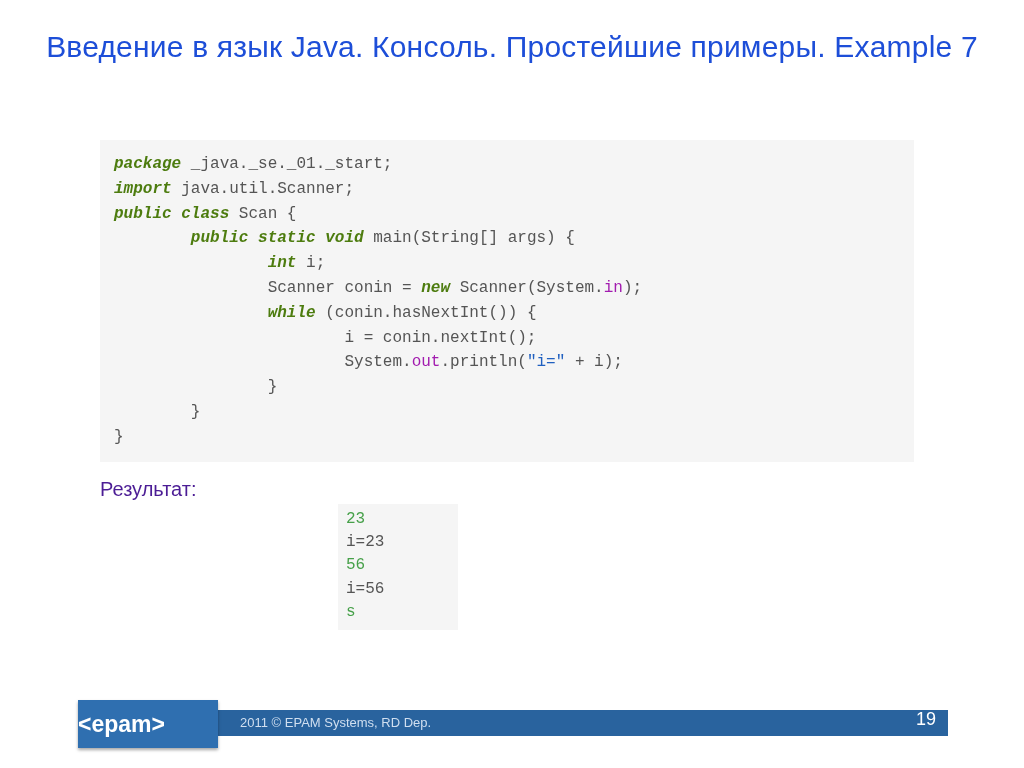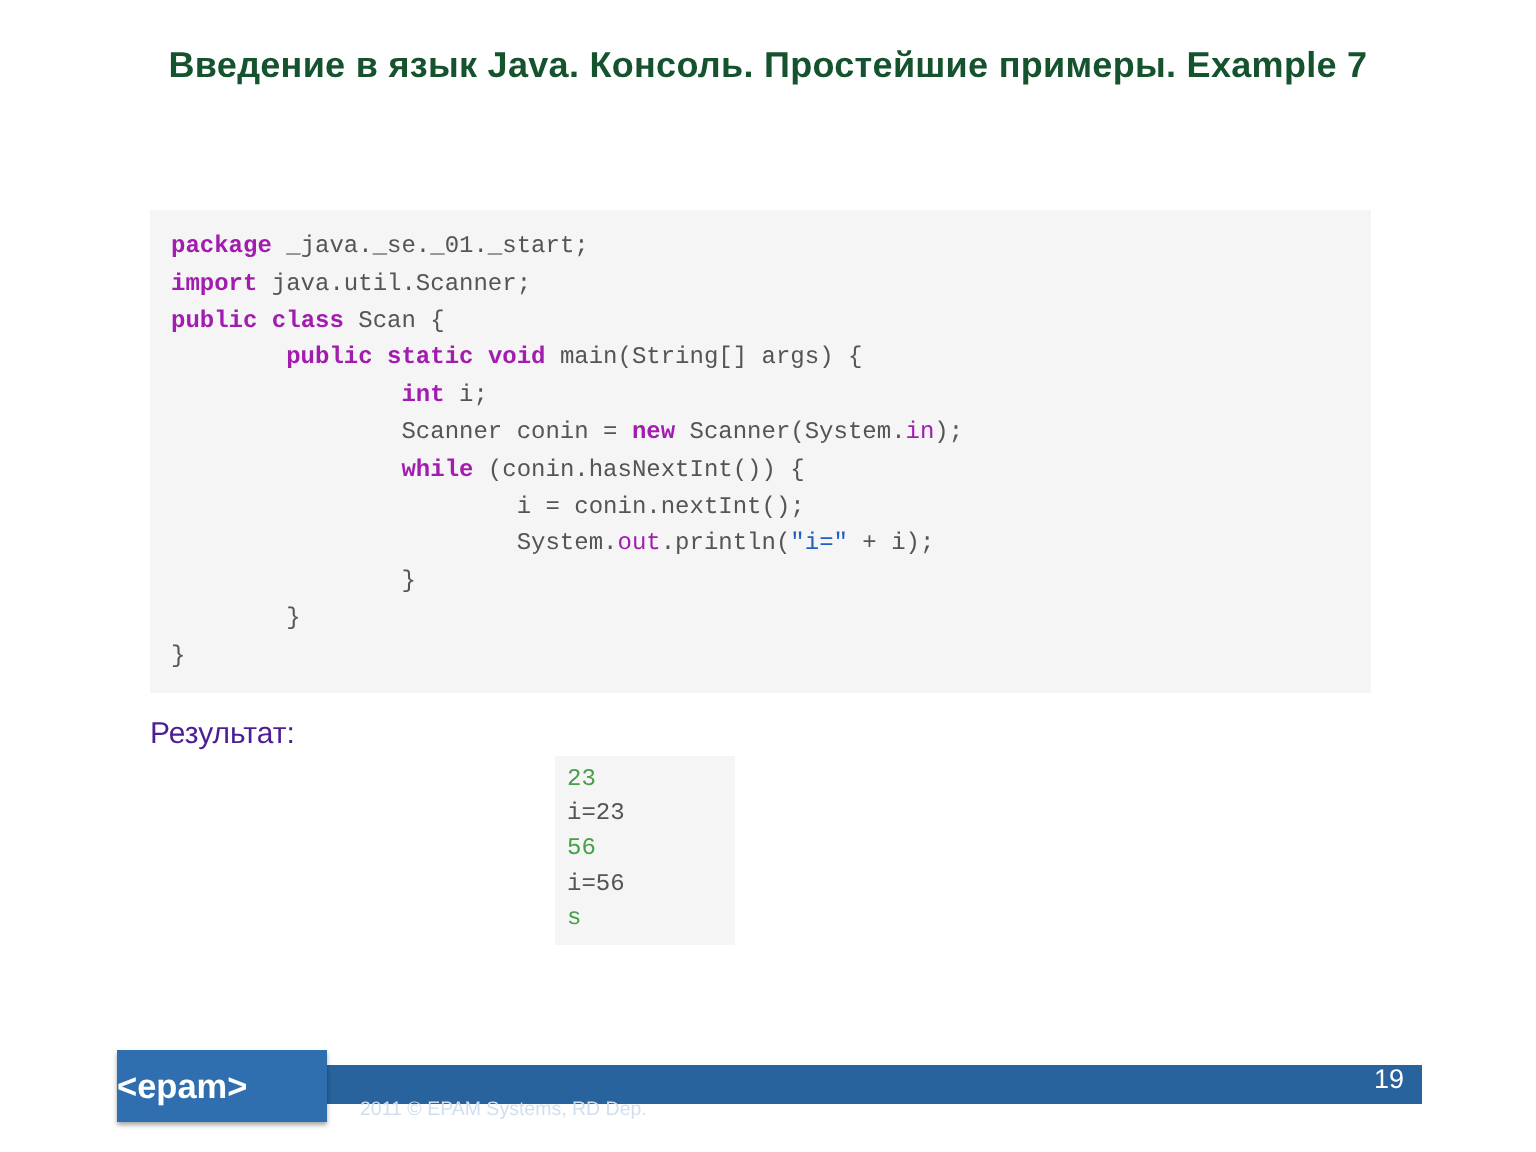--- a/index.html
+++ b/index.html
@@ -9,39 +9,39 @@
     width: 1024px;
     height: 768px;
     background: #ffffff;
   }
   .title {
     position: absolute;
     top: 30px;
     left: 0;
     width: 100%;
     text-align: center;
-    font-size: 24px;
-    font-weight: bold;
-    color: #14532d;
+    font-size: 30px;
+    font-weight: normal;
+    color: #1d4ed8;
     letter-spacing: 0.2px;
   }
   .code-block {
     position: absolute;
     top: 140px;
     left: 100px;
     width: 814px;
     background: #f5f5f5;
     padding: 12px 14px 12px 14px;
     font-family: "Courier New", Courier, monospace;
     font-size: 16px;
     line-height: 1.55;
     color: #555;
     white-space: pre;
   }
-  .kw { color: #a21caf; font-weight: bold; } 
+  .kw { color: #4d7c0f; font-weight: bold; font-style: italic; } 
   .mod { color: #a21caf; } 
   .str { color: #2060c0; } 
 
   .result-label {
     position: absolute;
     top: 478px;
     left: 100px;
     font-size: 20px;
     color: #4c1d95;
   }
@@ -50,21 +50,20 @@
     top: 504px;
     left: 338px;
     width: 120px;
     background: #f5f5f5;
     padding: 4px 8px 6px 8px;
     font-family: "Courier New", Courier, monospace;
     font-size: 16px;
     line-height: 1.45;
     color: #555;
     white-space: pre;
-    margin-left: 32px;
   }
   .inp { color: #46a049; }
 
   .footer-bar {
     position: absolute;
     left: 78px;
     bottom: 32px;
     height: 26px;
     width: 870px;
     background: #29639e;
@@ -86,21 +85,21 @@
   .logo-text {
     color: #fff;
     font-family: Arial, sans-serif;
     font-weight: bold;
     font-size: 23px;
     letter-spacing: 0px;
   }
   .copyright {
     position: absolute;
     left: 240px;
-    bottom: 22px;
+    bottom: 38px;
     font-size: 13px;
     color: #d0dff0;
     text-align: right;
   }
   .pagenum {
     position: absolute;
     right: 88px;
     bottom: 38px;
     font-size: 18px;
     color: #ffffff;

